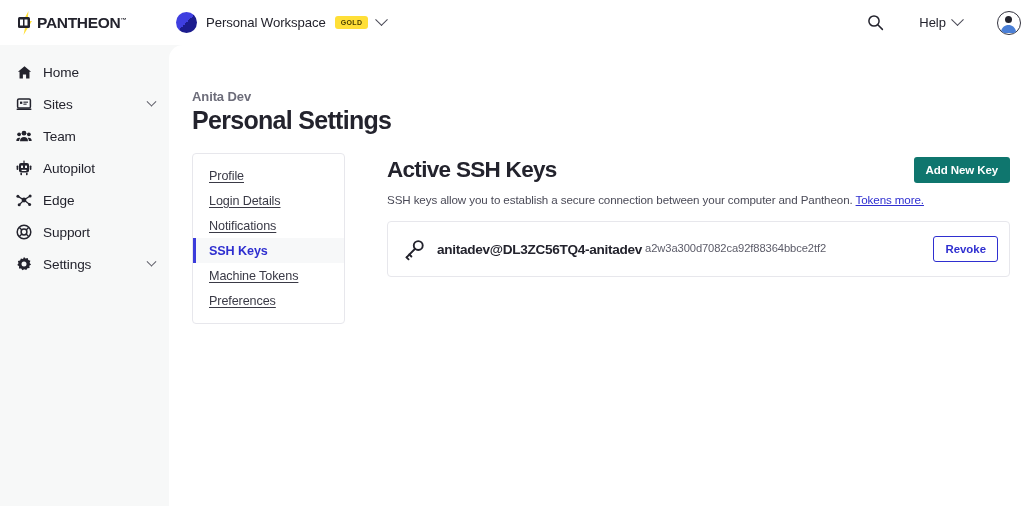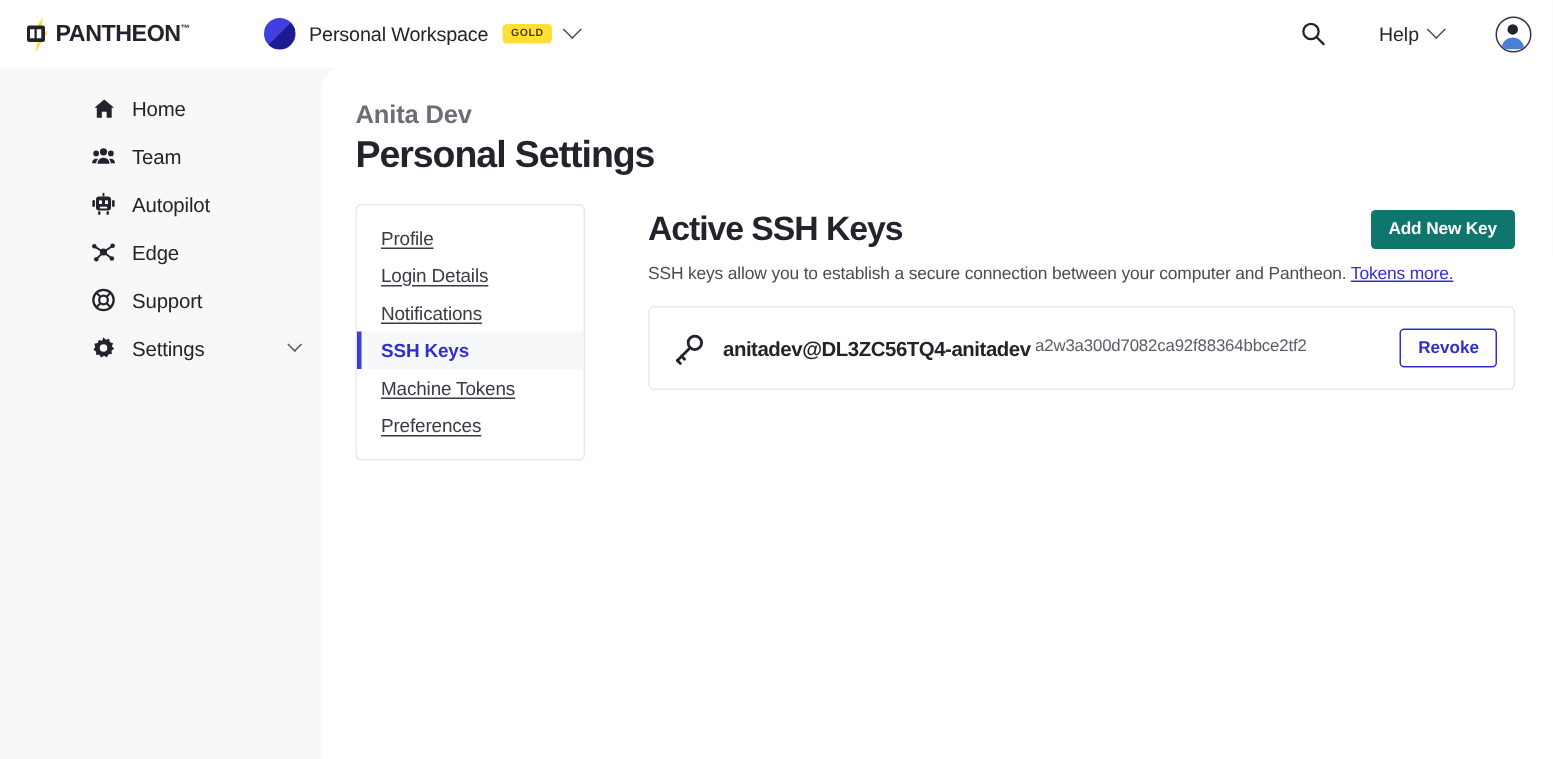--- a/index.html
+++ b/index.html
@@ -109,21 +109,20 @@
     position: relative;
     background: #fff;
     flex: 0 0 24px;
   }
 
   
   .shell {
     display: flex;
     height: 461px;
     background: #f7f8f8;
-    padding-left: 45px;
   }
 
   
   .sidebar {
     width: 169px;
     flex: 0 0 169px;
     padding-top: 11px;
     background: #f7f8f8;
   }
   .nav-item {
@@ -156,24 +155,25 @@
   
   .main {
     flex: 1;
     background: #ffffff;
     border-top-left-radius: 14px;
     padding: 22px 25px 0 23px;
     position: relative;
     overflow: hidden;
   }
   .crumb {
-    font-size: 17px;
+    font-size: 13px;
     font-weight: 700;
     color: #6d6d7a;
     letter-spacing: -0.1px;
+    margin-top: 22px;
   }
   .page-title {
     font-size: 25px;
     font-weight: 800;
     letter-spacing: -0.7px;
     color: #23232d;
     margin-top: 2px;
   }
 
   .content-row {
@@ -352,20 +352,33 @@
 
     <div class="nav-item">
       <span class="nav-icon">
         <svg width="15" height="15" viewBox="0 0 16 16" fill="#23232d">
             <path d="M8 1.4 L15 7.3 L13.3 7.3 L13.3 14.4 L9.7 14.4 L9.7 10.2 L6.3 10.2 L6.3 14.4 L2.7 14.4 L2.7 7.3 L1 7.3 Z"></path>
           </svg>
       </span>
       <span class="nav-label">Home</span>
     </div>
 
+    <div class="nav-item">
+      <span class="nav-icon">
+        <svg width="16" height="16" viewBox="0 0 16 16">
+            <rect x="1.6" y="3" width="12.8" height="9" rx="1.3" fill="none" stroke="#23232d" stroke-width="1.5"></rect>
+            <rect x="4" y="5.6" width="2.3" height="2.3" fill="#23232d"></rect>
+            <rect x="7.4" y="5.6" width="4.6" height="1.1" fill="#23232d"></rect>
+            <rect x="7.4" y="7.6" width="3.2" height="1.1" fill="#23232d"></rect>
+            <rect x="0.5" y="12.6" width="15" height="1.4" rx="0.7" fill="#23232d"></rect>
+          </svg>
+      </span>
+      <span class="nav-label">Sites</span>
+      <span class="nav-chev"></span>
+    </div>
 
     <div class="nav-item">
       <span class="nav-icon">
         <svg width="16" height="16" viewBox="0 0 16 16" fill="#23232d">
             <circle cx="8" cy="5.2" r="2.4"></circle>
             <circle cx="3.1" cy="6.3" r="1.9"></circle>
             <circle cx="12.9" cy="6.3" r="1.9"></circle>
             <path d="M4 13.2 C4 10.6 5.8 9.1 8 9.1 C10.2 9.1 12 10.6 12 13.2 Z"></path>
             <path d="M0.3 12.9 C0.3 10.9 1.5 9.8 3.1 9.8 C3.6 9.8 4 9.9 4.3 10 C3.6 10.8 3.2 11.8 3.1 12.9 Z"></path>
             <path d="M15.7 12.9 C15.7 10.9 14.5 9.8 12.9 9.8 C12.4 9.8 12 9.9 11.7 10 C12.4 10.8 12.8 11.8 12.9 12.9 Z"></path>

